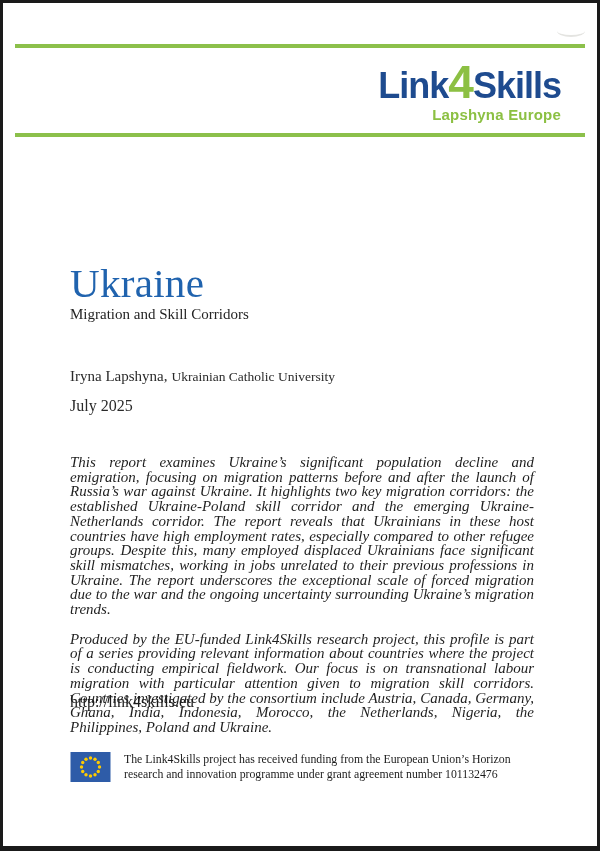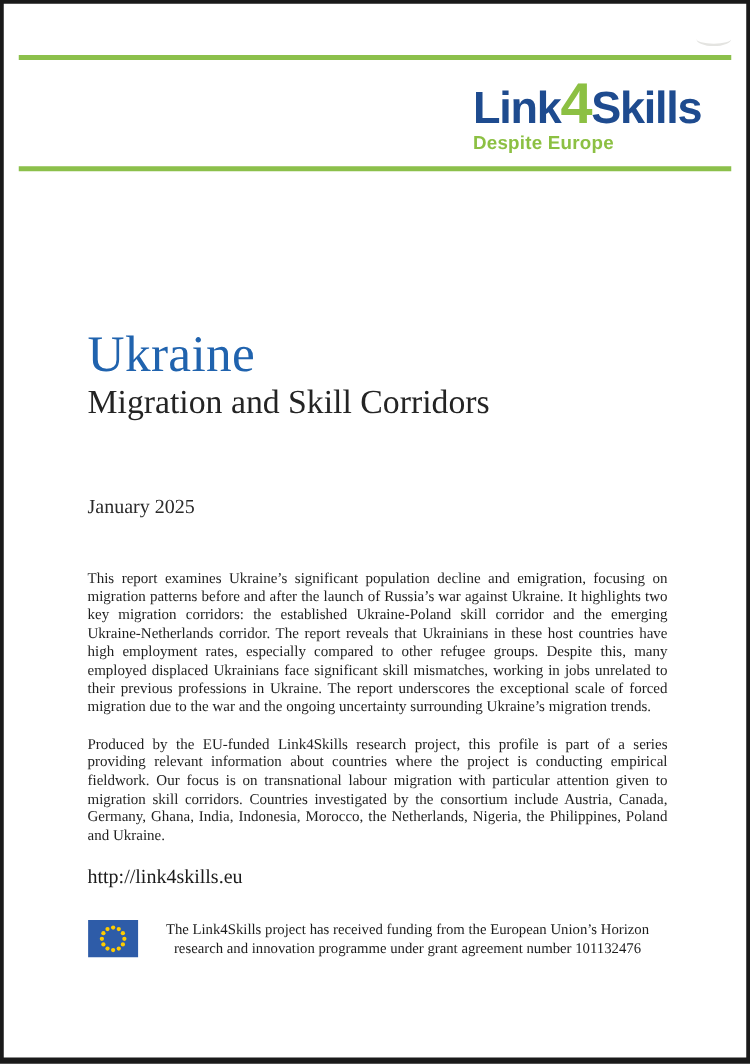--- a/index.html
+++ b/index.html
@@ -5,64 +5,67 @@
   html,body{margin:0;padding:0;background:#ffffff;}
   body{width:600px;height:851px;overflow:hidden;position:relative;
        font-family:"Liberation Serif","DejaVu Serif",serif;}
   .page{position:absolute;inset:0;box-sizing:border-box;background:#fff;
         border:3px solid #1a1a1a;border-bottom-width:5px;color:#1f1f1f;}
   .curl{position:absolute;top:22px;right:12px;width:28px;height:10px;
         border-bottom:2px solid #e4e4e1;border-radius:50%;}
   .rule{position:absolute;left:12px;width:570px;height:4px;background:#8CC04B;}
   .rule-top{top:41px;}
   .rule-header{top:130px;}
-  .logo{position:absolute;top:56px;right:36px;line-height:1;
+  .logo{position:absolute;top:56px;right:36px;text-align:right;line-height:1;
         font-family:"Liberation Sans",sans-serif;font-weight:700;margin-left:36px;}
   .logo-main{font-size:36px;letter-spacing:-1px;color:#1E4B8F;white-space:nowrap;}
   .logo-4{color:#8CC043;font-size:46px;vertical-align:baseline;}
   .logo-sub{color:#8CC043;font-size:15px;margin-top:2px;letter-spacing:.2px;}
   .abs{position:absolute;left:67px;}
   .country-profile{top:224px;font-size:20px;color:#242424;
         text-decoration:underline;text-underline-offset:3px;}
   .doc-title{top:258px;font-size:41px;color:#2063AE;letter-spacing:.3px;line-height:1.1;}
-  .doc-subtitle{top:303px;font-size:27px;color:#242424;}
+  .doc-subtitle{top:303px;font-size:15px;color:#242424;}
   .author-line{top:365px;font-size:15px;color:#2a2a2a;}
   .author-affil{font-size:13.5px;margin-left:4px;}
   .date-line{top:394px;font-size:16px;color:#2a2a2a;}
   .body-text{top:452px;width:464px;}
-  .body-text p{margin:0 0 15px 0;font-size:12px;line-height:14.7px;
-        text-align:justify;color:#1f1f1f;}
+  .body-text p{margin:0 0 15px 0;font-size:15px;line-height:14.7px;
+        text-align:justify;color:#1f1f1f;font-style:italic;}
   .site-link{top:690px;font-size:16px;color:#1c1c1c;text-decoration:none;}
-  .footer{top:733px;width:470px;display:flex;gap:13px;align-items:flex-start;text-align:center;}
+  .footer{top:749px;width:470px;display:flex;gap:13px;align-items:flex-start;}
   .flag{flex:0 0 auto;display:block;}
   .funding{font-size:11.8px;line-height:14.6px;width:404px;color:#1c1c1c;}
 </style>
 </head>
 <body>
 
 <div class="page">
 
   <div class="curl"></div>
 
   <div class="rule rule-top"></div>
 
   <div class="logo">
     <div class="logo-main"><span>Link</span><span class="logo-4">4</span><span>Skills</span></div>
-    <div class="logo-sub">Despite Europe</div>
+    <div class="logo-sub">Lapshyna Europe</div>
   </div>
 
   <div class="rule rule-header"></div>
 
 
   <div class="abs doc-title">Ukraine</div>
 
   <div class="abs doc-subtitle">Migration and Skill Corridors</div>
 
+  <div class="abs author-line">
+    <span>Iryna Lapshyna,</span><span class="author-affil">Ukrainian Catholic University</span>
+  </div>
 
-  <div class="abs date-line">January 2025</div>
+  <div class="abs date-line">July 2025</div>
 
   <div class="abs body-text">
     <p>This report examines Ukraine’s significant population decline and emigration, focusing on migration patterns before and after the launch of Russia’s war against Ukraine. It highlights two key migration corridors: the established Ukraine-Poland skill corridor and the emerging Ukraine-Netherlands corridor. The report reveals that Ukrainians in these host countries have high employment rates, especially compared to other refugee groups. Despite this, many employed displaced Ukrainians face significant skill mismatches, working in jobs unrelated to their previous professions in Ukraine. The report underscores the exceptional scale of forced migration due to the war and the ongoing uncertainty surrounding Ukraine’s migration trends.</p>
     <p>Produced by the EU-funded Link4Skills research project, this profile is part of a series providing relevant information about countries where the project is conducting empirical fieldwork. Our focus is on transnational labour migration with particular attention given to migration skill corridors. Countries investigated by the consortium include Austria, Canada, Germany, Ghana, India, Indonesia, Morocco, the Netherlands, Nigeria, the Philippines, Poland and Ukraine.</p>
   </div>
 
   <a class="abs site-link" href="#">http://link4skills.eu</a>
 
   <div class="abs footer">
     <svg class="flag" width="41" height="30" viewBox="0 0 40 30" xmlns="http://www.w3.org/2000/svg">

